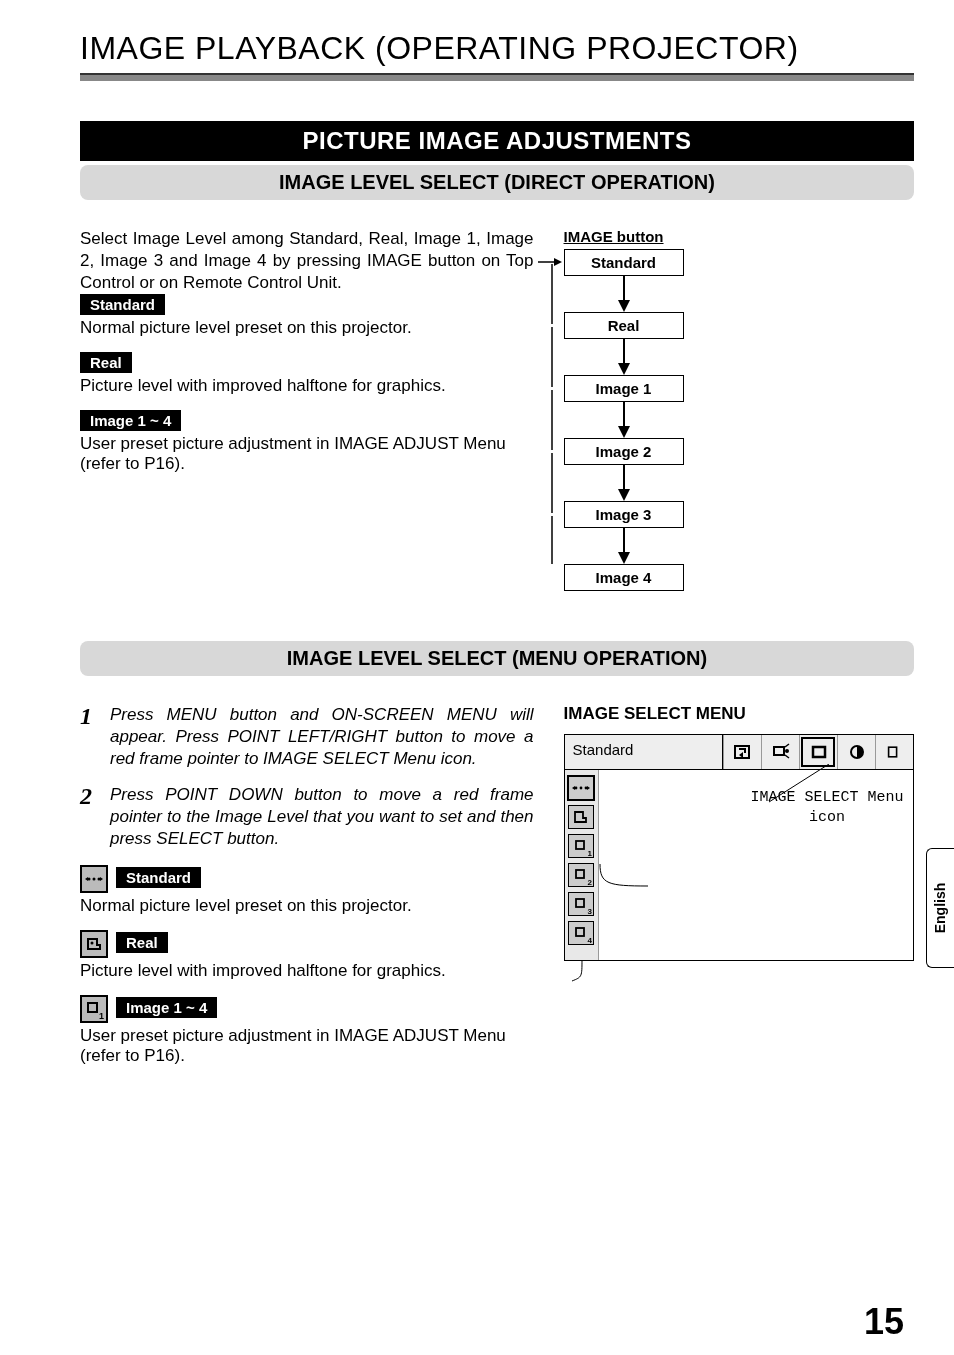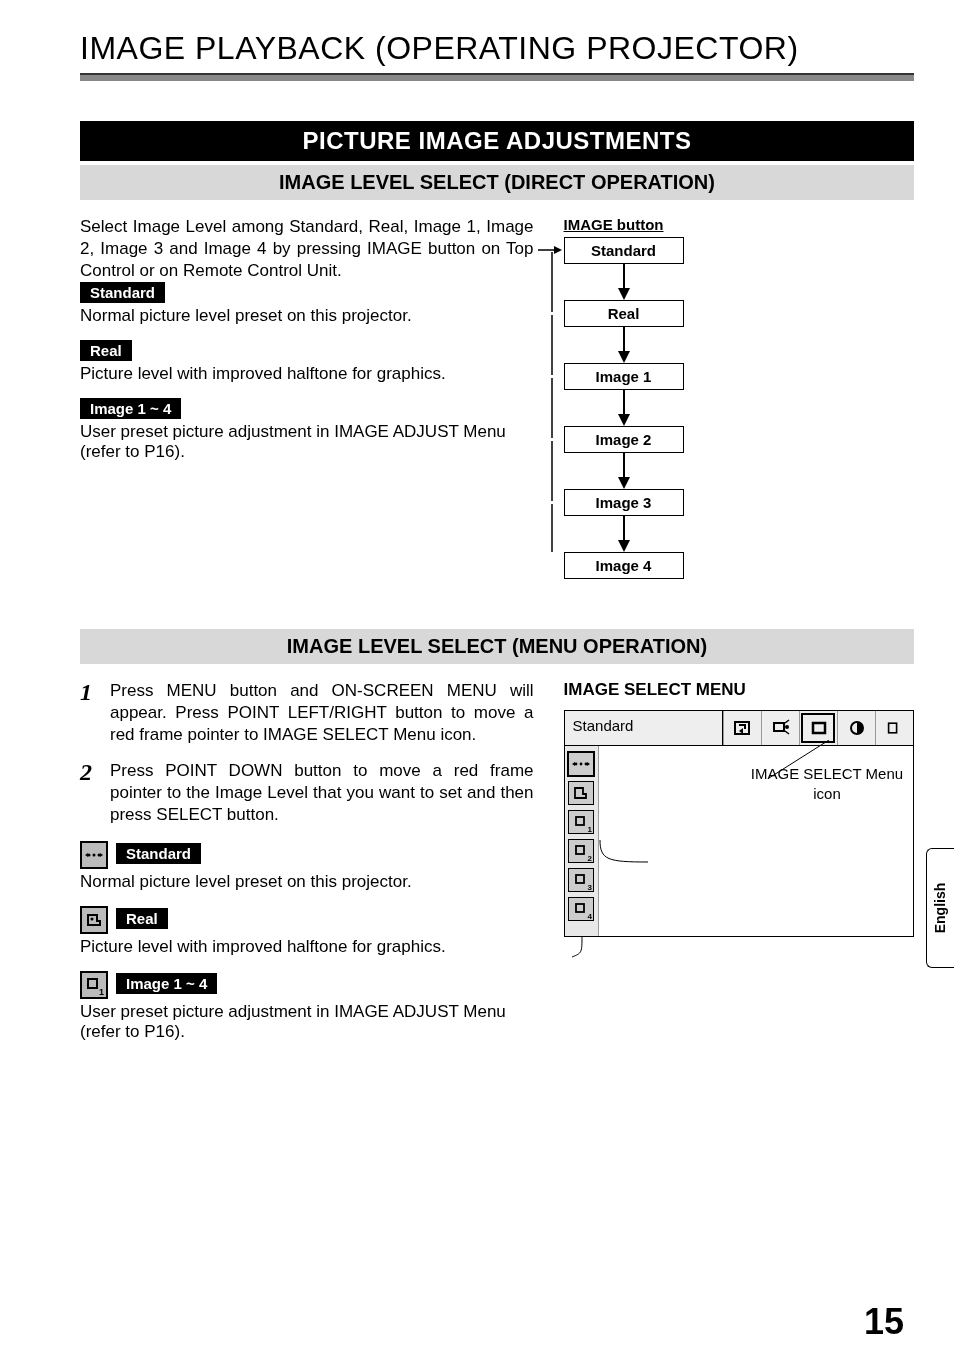--- a/index.html
+++ b/index.html
@@ -34,21 +34,22 @@
     margin-bottom: 4px;
     letter-spacing: 0.5px;
   }
   .gray-bar {
     background: #d8d8d8;
     color: #000;
     font-weight: bold;
     font-size: 20px;
     text-align: center;
     padding: 6px 0;
-    margin-bottom: 16px;
+    margin-bottom: 28px;
+    border-radius: 8px;
   }
   .cols { display: flex; gap: 30px; }
   .left-col { flex: 1.1; font-size: 17px; }
   .right-col { flex: 0.85; }
   .intro { text-align: justify; line-height: 1.3; }
   .tag {
     display: inline-block;
     background: #000;
     color: #fff;
     font-weight: bold;
@@ -61,21 +62,21 @@
   .step-row { display: flex; gap: 10px; margin-bottom: 14px; }
   .step-num {
     font-family: "Times New Roman", serif;
     font-style: italic;
     font-weight: bold;
     font-size: 24px;
     width: 20px;
     flex-shrink: 0;
     line-height: 1;
   }
-  .step-text { text-align: justify; line-height: 1.3; }
+  .step-text { text-align: justify; line-height: 1.3; font-style: italic; }
   .icon-box {
     width: 28px;
     height: 28px;
     border: 2px solid #000;
     background: #bbb;
     display: flex;
     align-items: center;
     justify-content: center;
     font-size: 12px;
     flex-shrink: 0;
@@ -147,20 +148,21 @@
   }
   .side-item.sel {
     outline: 1.5px solid #000;
   }
   .side-item.num span { position: relative; }
   .osd-content {
     flex: 1;
     position: relative;
     padding: 16px 10px;
     font-size: 15px;
+    font-family: Liberation Mono, monospace;
   }
   .arrow-label {
     position: absolute;
     font-size: 15px;
     line-height: 1.3;
   }
   .caption { font-size: 15px; margin-top: 10px; }
   .lang-tab {
     position: absolute;
     right: 0;

